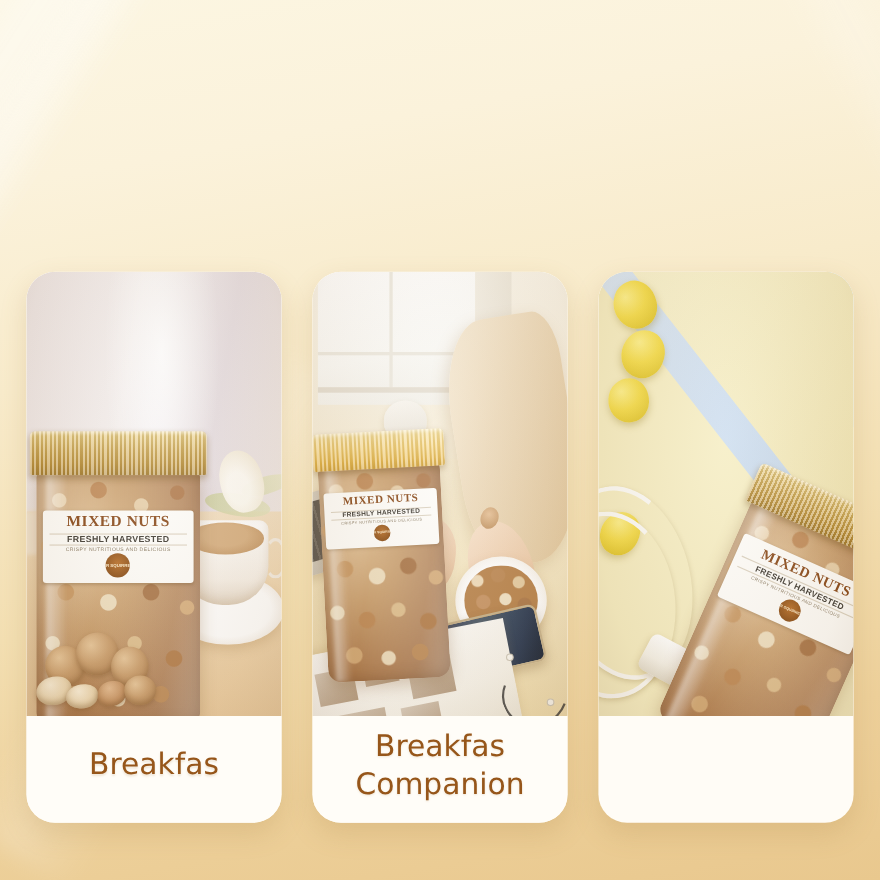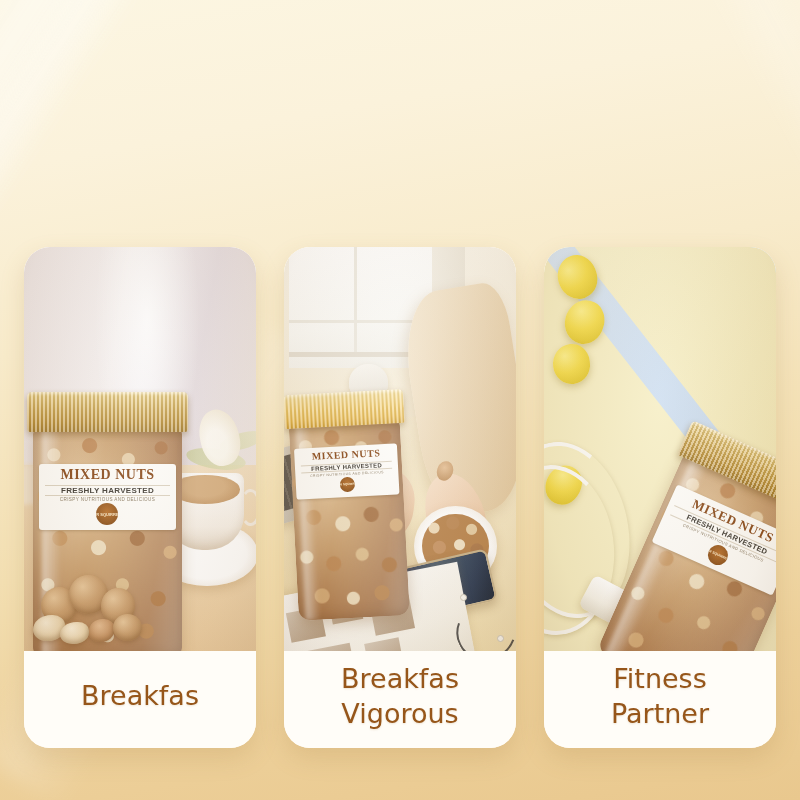--- a/index.html
+++ b/index.html
@@ -475,21 +475,21 @@
               </div>
             </div>
           </div>
         </div>
         <div class="photo-vig"></div>
       </div>
 
       <div class="caption">
         <div class="caption-text">
           <span class="ln">Breakfas</span>
-          <span class="ln">Vigorous</span>
+          <span class="ln">Companion</span>
         </div>
       </div>
     </div>
 
     <div class="card">
       <div class="photo">
         <div class="sc3">
           <div class="sc3-blue"></div>
           <div class="sc3-yellow"></div>
 
@@ -514,22 +514,16 @@
               <div class="lb-tag">CRISPY NUTRITIOUS AND DELICIOUS</div>
               <div class="lb-seal">
                 <span>MR SQUIRREL</span>
               </div>
             </div>
           </div>
         </div>
         <div class="photo-vig"></div>
       </div>
 
-      <div class="caption">
-        <div class="caption-text">
-          <span class="ln">Fitness</span>
-          <span class="ln">Partner</span>
-        </div>
-      </div>
     </div>
 
   </div>
 </div>
 
 </body></html>

